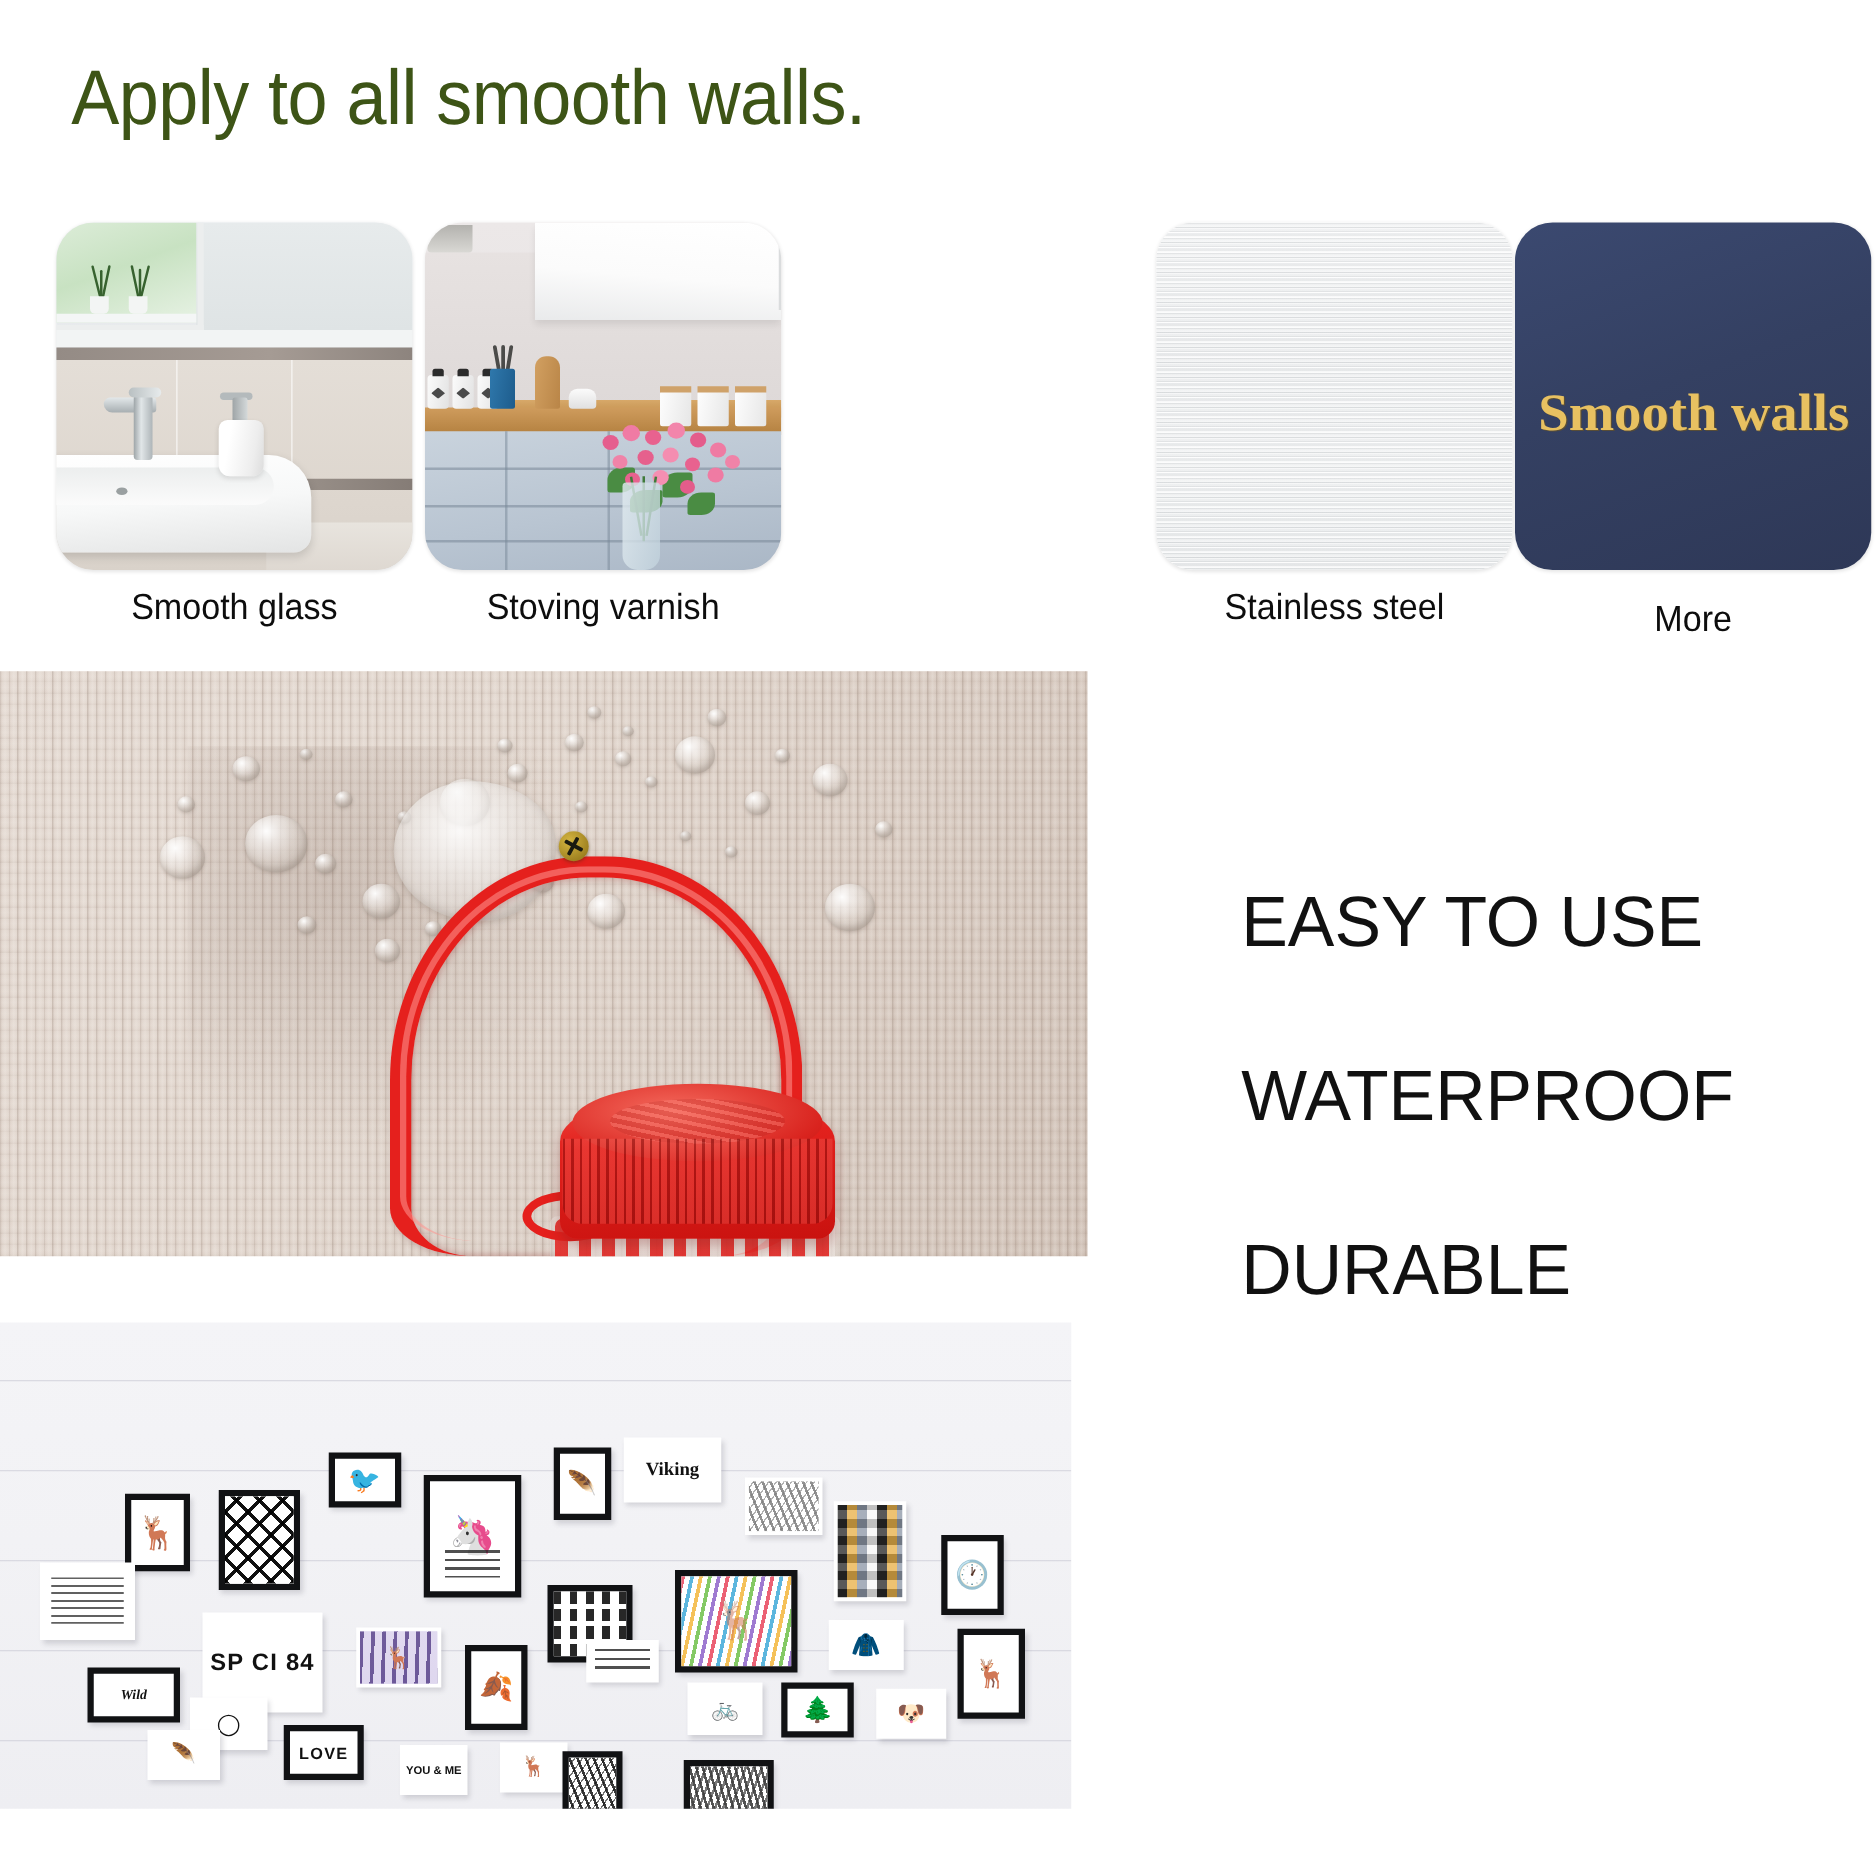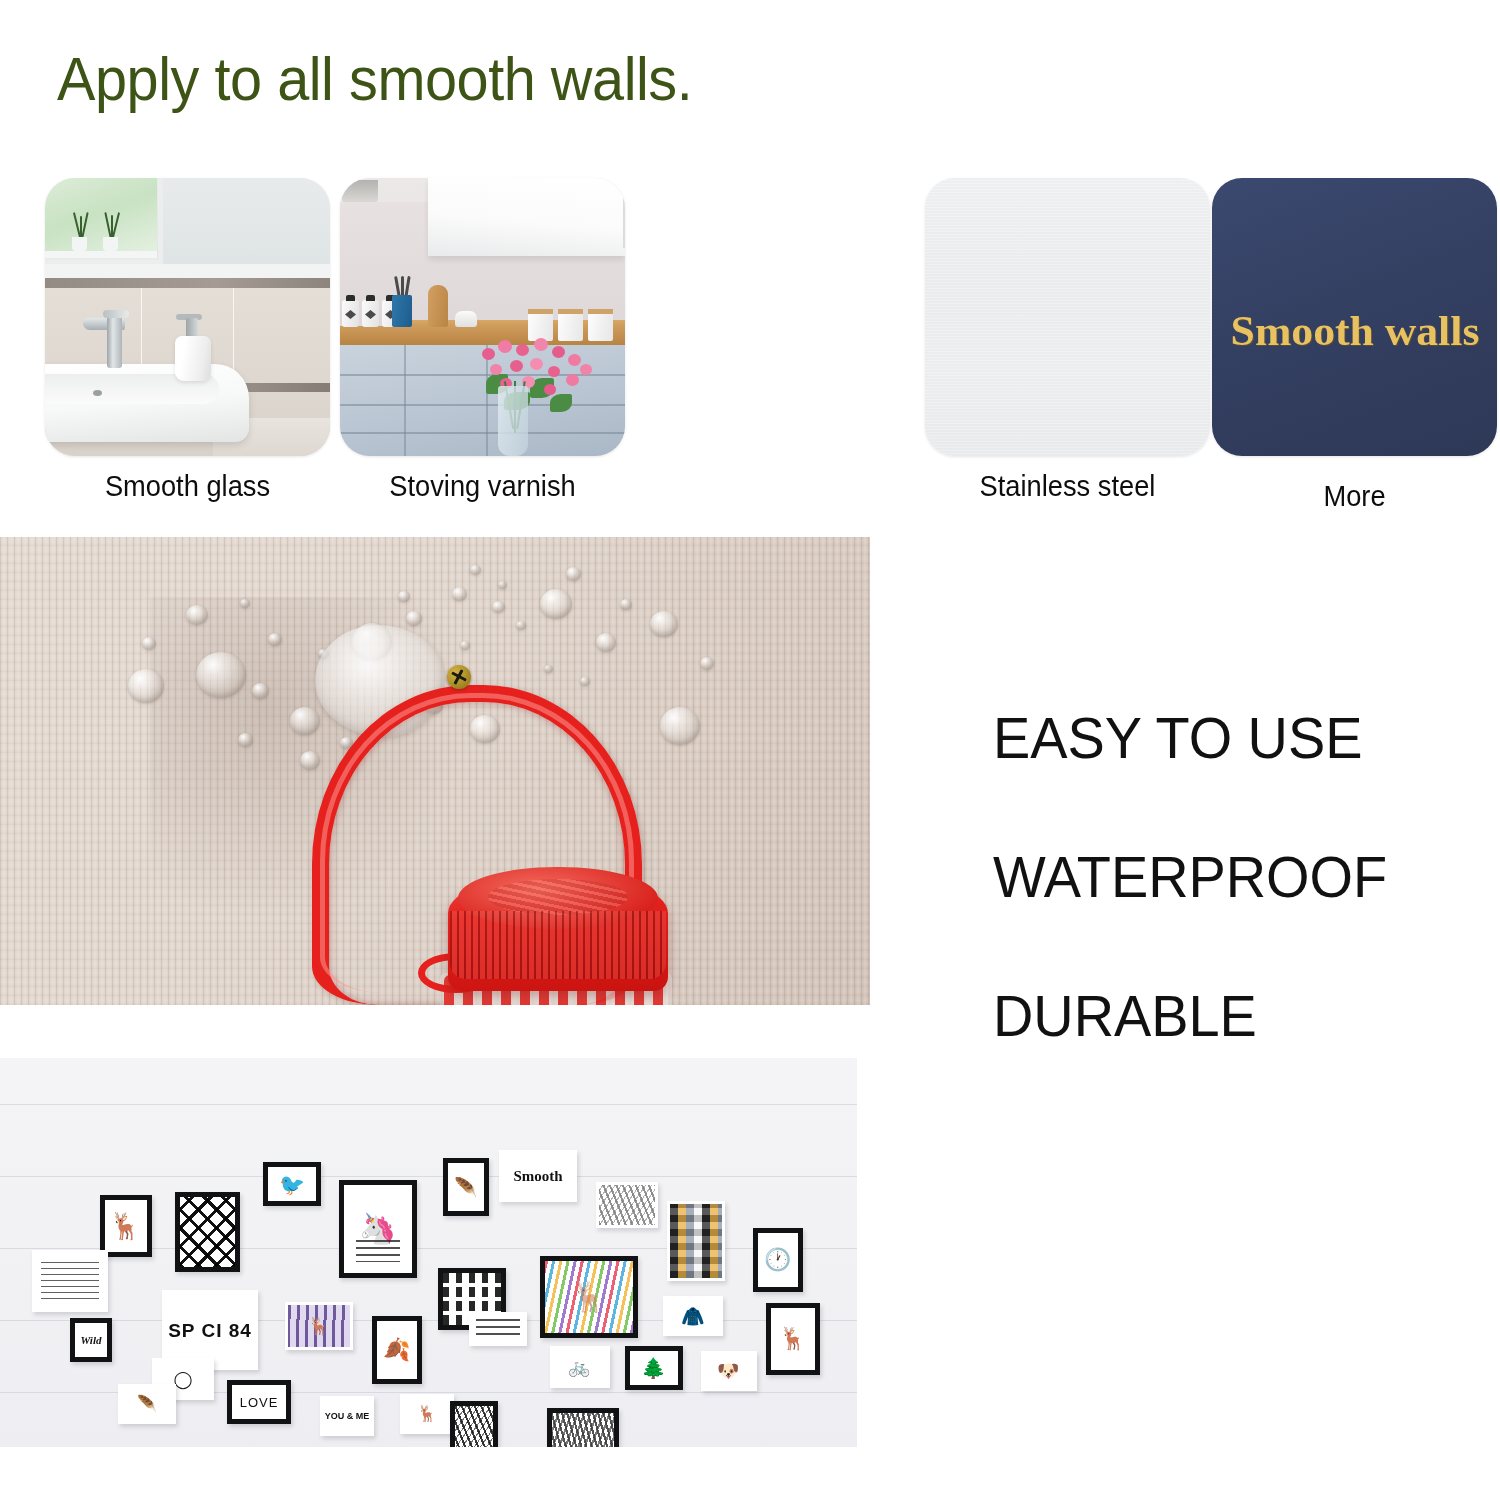--- a/index.html
+++ b/index.html
@@ -569,21 +569,21 @@
   <div class="frm blk" style="left:443px; top:100px; width:46px; height:58px;">
     <div class="mat">
         <div class="art">
           <span class="glyph" style="font-size:19px;">🪶</span>
         </div>
       </div>
   </div>
   <div class="frm wht" style="left:499px; top:92px; width:78px; height:52px;">
     <div class="mat">
         <div class="art">
-      <span style="font-family:'Liberation Serif',serif; font-weight:700; font-size:15px;">Smooth</span>
+      <span style="font-family:'Liberation Serif',serif; font-weight:700; font-size:15px;">Viking</span>
     </div>
       </div>
   </div>
   <div class="frm wht" style="left:596px; top:124px; width:62px; height:46px;">
     <div class="mat">
         <div class="noisepat" style="opacity:0.55;"></div>
       </div>
   </div>
   <div class="frm wht" style="left:667px; top:143px; width:58px; height:80px;">
     <div class="mat">
@@ -653,21 +653,21 @@
     </div>
   </div>
   <div class="frm blk" style="left:372px; top:258px; width:50px; height:68px;">
     <div class="mat">
         <div class="art">
           <span class="glyph" style="font-size:22px;">🍂</span>
         </div>
       </div>
   </div>
 
-  <div class="frm blk" style="left:70px; top:260px; width:42px; height:44px;">
+  <div class="frm blk" style="left:70px; top:276px; width:74px; height:44px;">
     <div class="mat">
         <div class="art">
       <span style="font-family:'Liberation Serif',serif; font-style:italic; font-weight:700; font-size:11px;">Wild</span>
     </div>
       </div>
   </div>
   <div class="frm wht" style="left:152px; top:300px; width:62px; height:42px;">
     <div class="mat">
         <div class="art">
           <span class="glyph" style="font-size:17px;">◯</span>
@@ -677,21 +677,21 @@
   <div class="frm wht" style="left:118px; top:326px; width:58px; height:40px;">
     <div class="mat">
         <div class="art">
           <span class="glyph" style="font-size:16px;">🪶</span>
         </div>
       </div>
   </div>
   <div class="frm blk" style="left:227px; top:322px; width:64px; height:44px;">
     <div class="mat">
         <div class="art">
-      <span style="font-weight:400; font-size:13px; letter-spacing:1px;">LOVE</span>
+      <span style="font-weight:700; font-size:13px; letter-spacing:1px;">LOVE</span>
     </div>
       </div>
   </div>
   <div class="frm wht" style="left:320px; top:338px; width:54px; height:40px;">
     <div class="mat">
         <div class="art">
       <span style="font-weight:700; font-size:9px;">YOU &amp; ME</span>
     </div>
       </div>
   </div>

